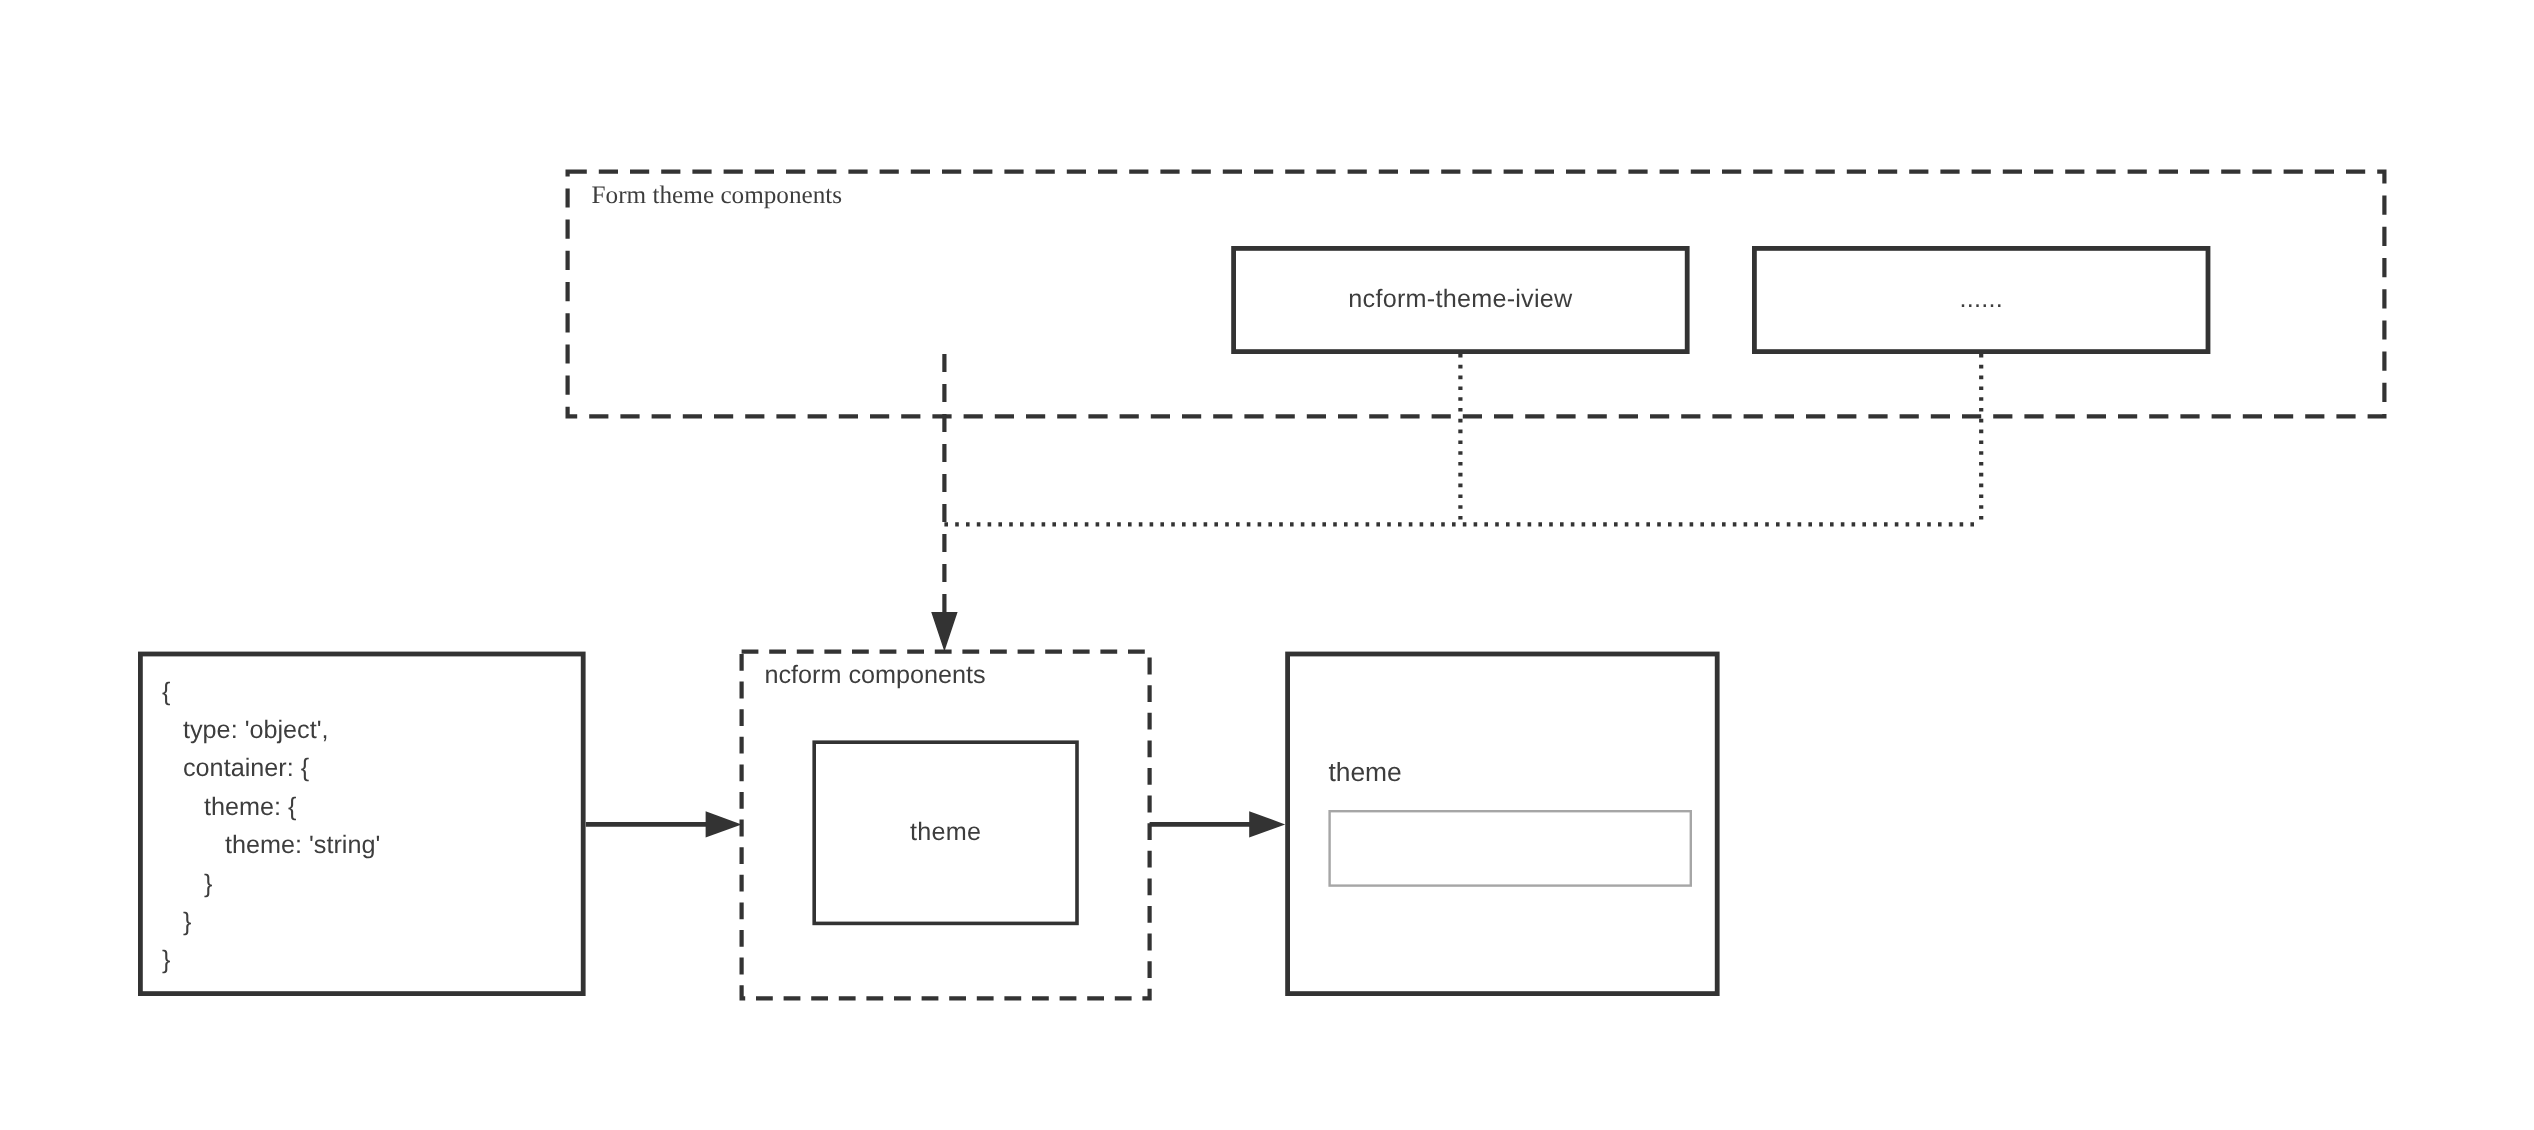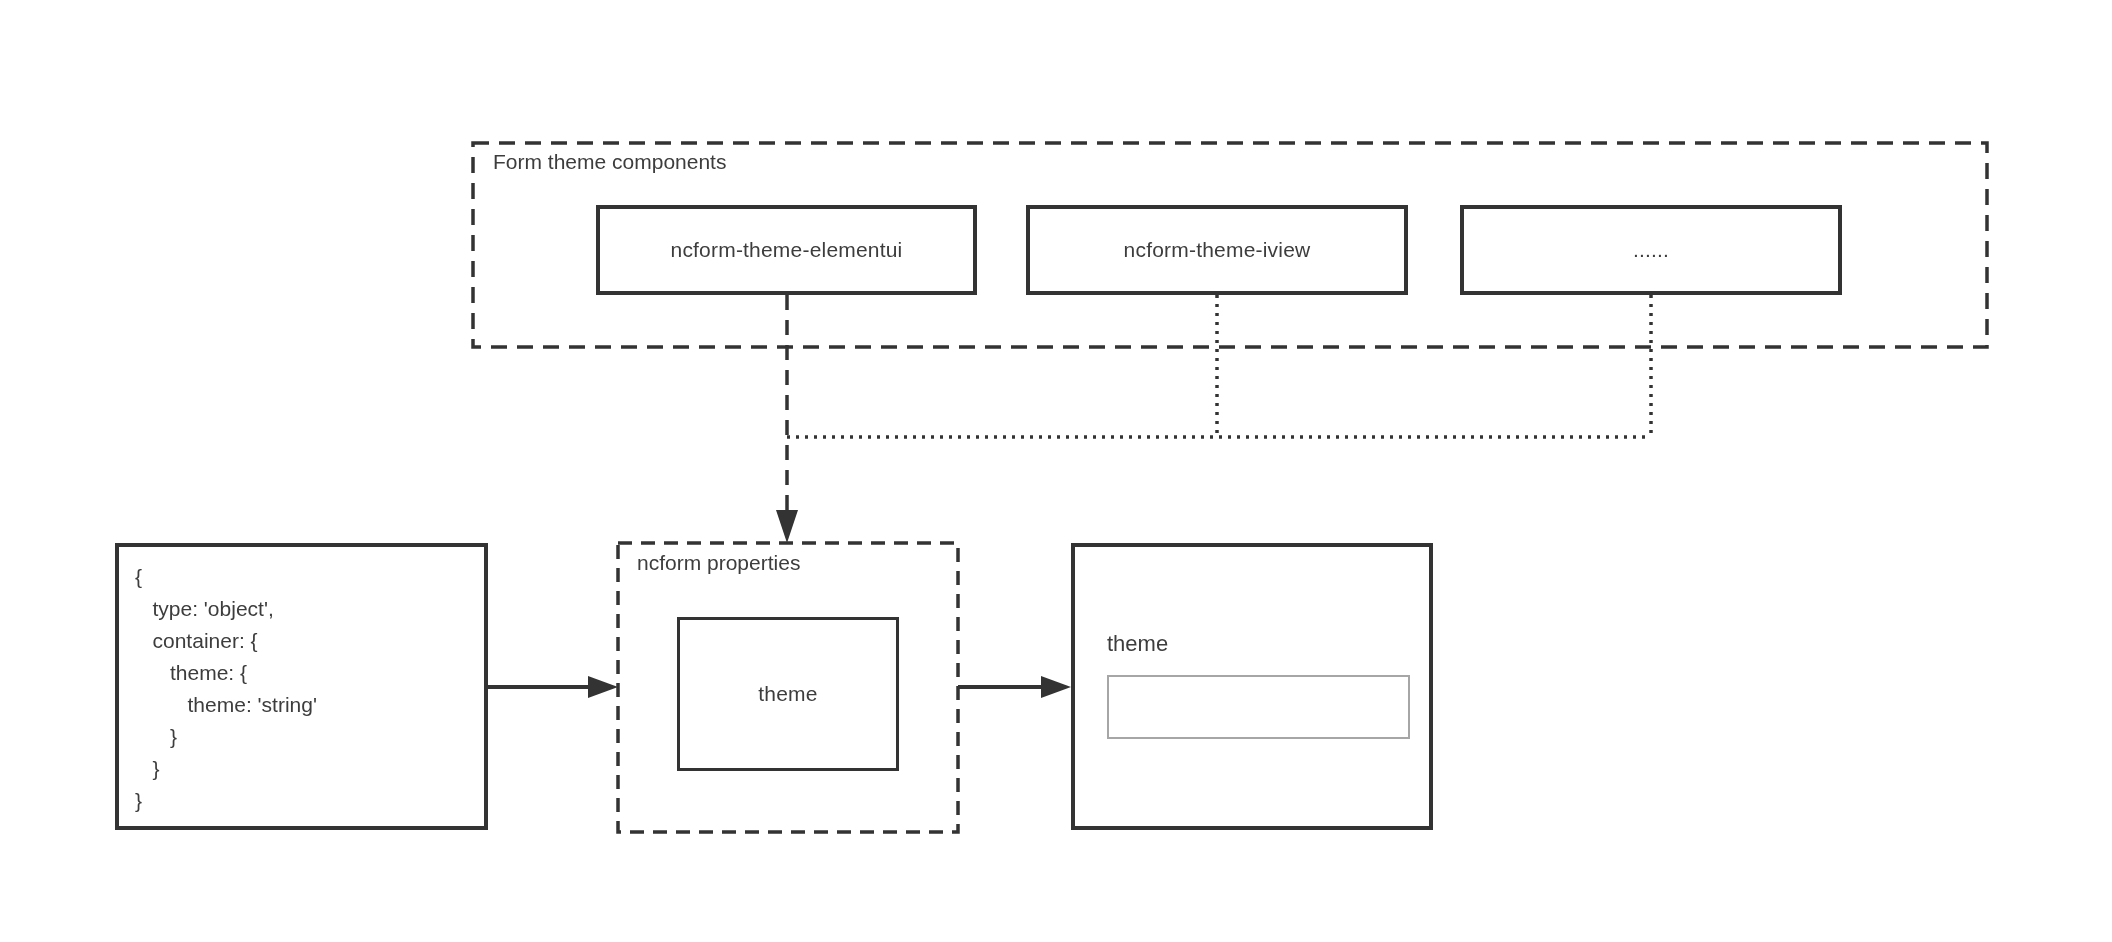--- a/index.html
+++ b/index.html
@@ -46,21 +46,21 @@
     font-size: 21px;
     color: var(--text);
     white-space: nowrap;
   }
 
   
   .box-elementui { left: 596px; top: 205px; width: 381px; height: 90px; }
   .box-iview     { left: 1026px; top: 205px; width: 382px; height: 90px; }
   .box-more      { left: 1460px; top: 205px; width: 382px; height: 90px; }
 
-  .label-theme-group { left: 493px; top: 150px; }
+  .label-theme-group { left: 493px; top: 150px; font-family: Liberation Serif, serif; }
   .label-ncform-container { left: 637px; top: 551px; }
 
   
   .box-schema {
     left: 115px; top: 543px; width: 373px; height: 287px;
     position: absolute;
     border: 4px solid var(--line);
     background: var(--bg);
     padding: 14px 10px 10px 16px;
     display: block;
@@ -122,42 +122,39 @@
 
     <line x1="488" y1="687" x2="590" y2="687" class="stroke" stroke-width="4"></line>
     <polygon points="588,676 588,698 618,687" class="fill"></polygon>
 
     <line x1="958" y1="687" x2="1043" y2="687" class="stroke" stroke-width="4"></line>
     <polygon points="1041,676 1041,698 1071,687" class="fill"></polygon>
   </svg>
 
   <div class="group-label label-theme-group">Form theme components</div>
 
-  <div class="solid-box box-elementui">
-    <span class="box-label">ncform-theme-elementui</span>
-  </div>
   <div class="solid-box box-iview">
     <span class="box-label">ncform-theme-iview</span>
   </div>
   <div class="solid-box box-more">
     <span class="box-label">......</span>
   </div>
 
   <div class="box-schema">
     <div class="code-line">{</div>
     <div class="code-line">   type: 'object',</div>
     <div class="code-line">   container: {</div>
     <div class="code-line">      theme: {</div>
     <div class="code-line">         theme: 'string'</div>
     <div class="code-line">      }</div>
     <div class="code-line">   }</div>
     <div class="code-line">}</div>
   </div>
 
-  <div class="group-label label-ncform-container">ncform properties</div>
+  <div class="group-label label-ncform-container">ncform components</div>
   <div class="solid-box box-ncform">
     <span class="box-label">theme</span>
   </div>
 
   <div class="box-form">
     <div class="field-label">theme</div>
     <input class="name-input" type="text" placeholder="" style="">
   </div>
 
 </div>

